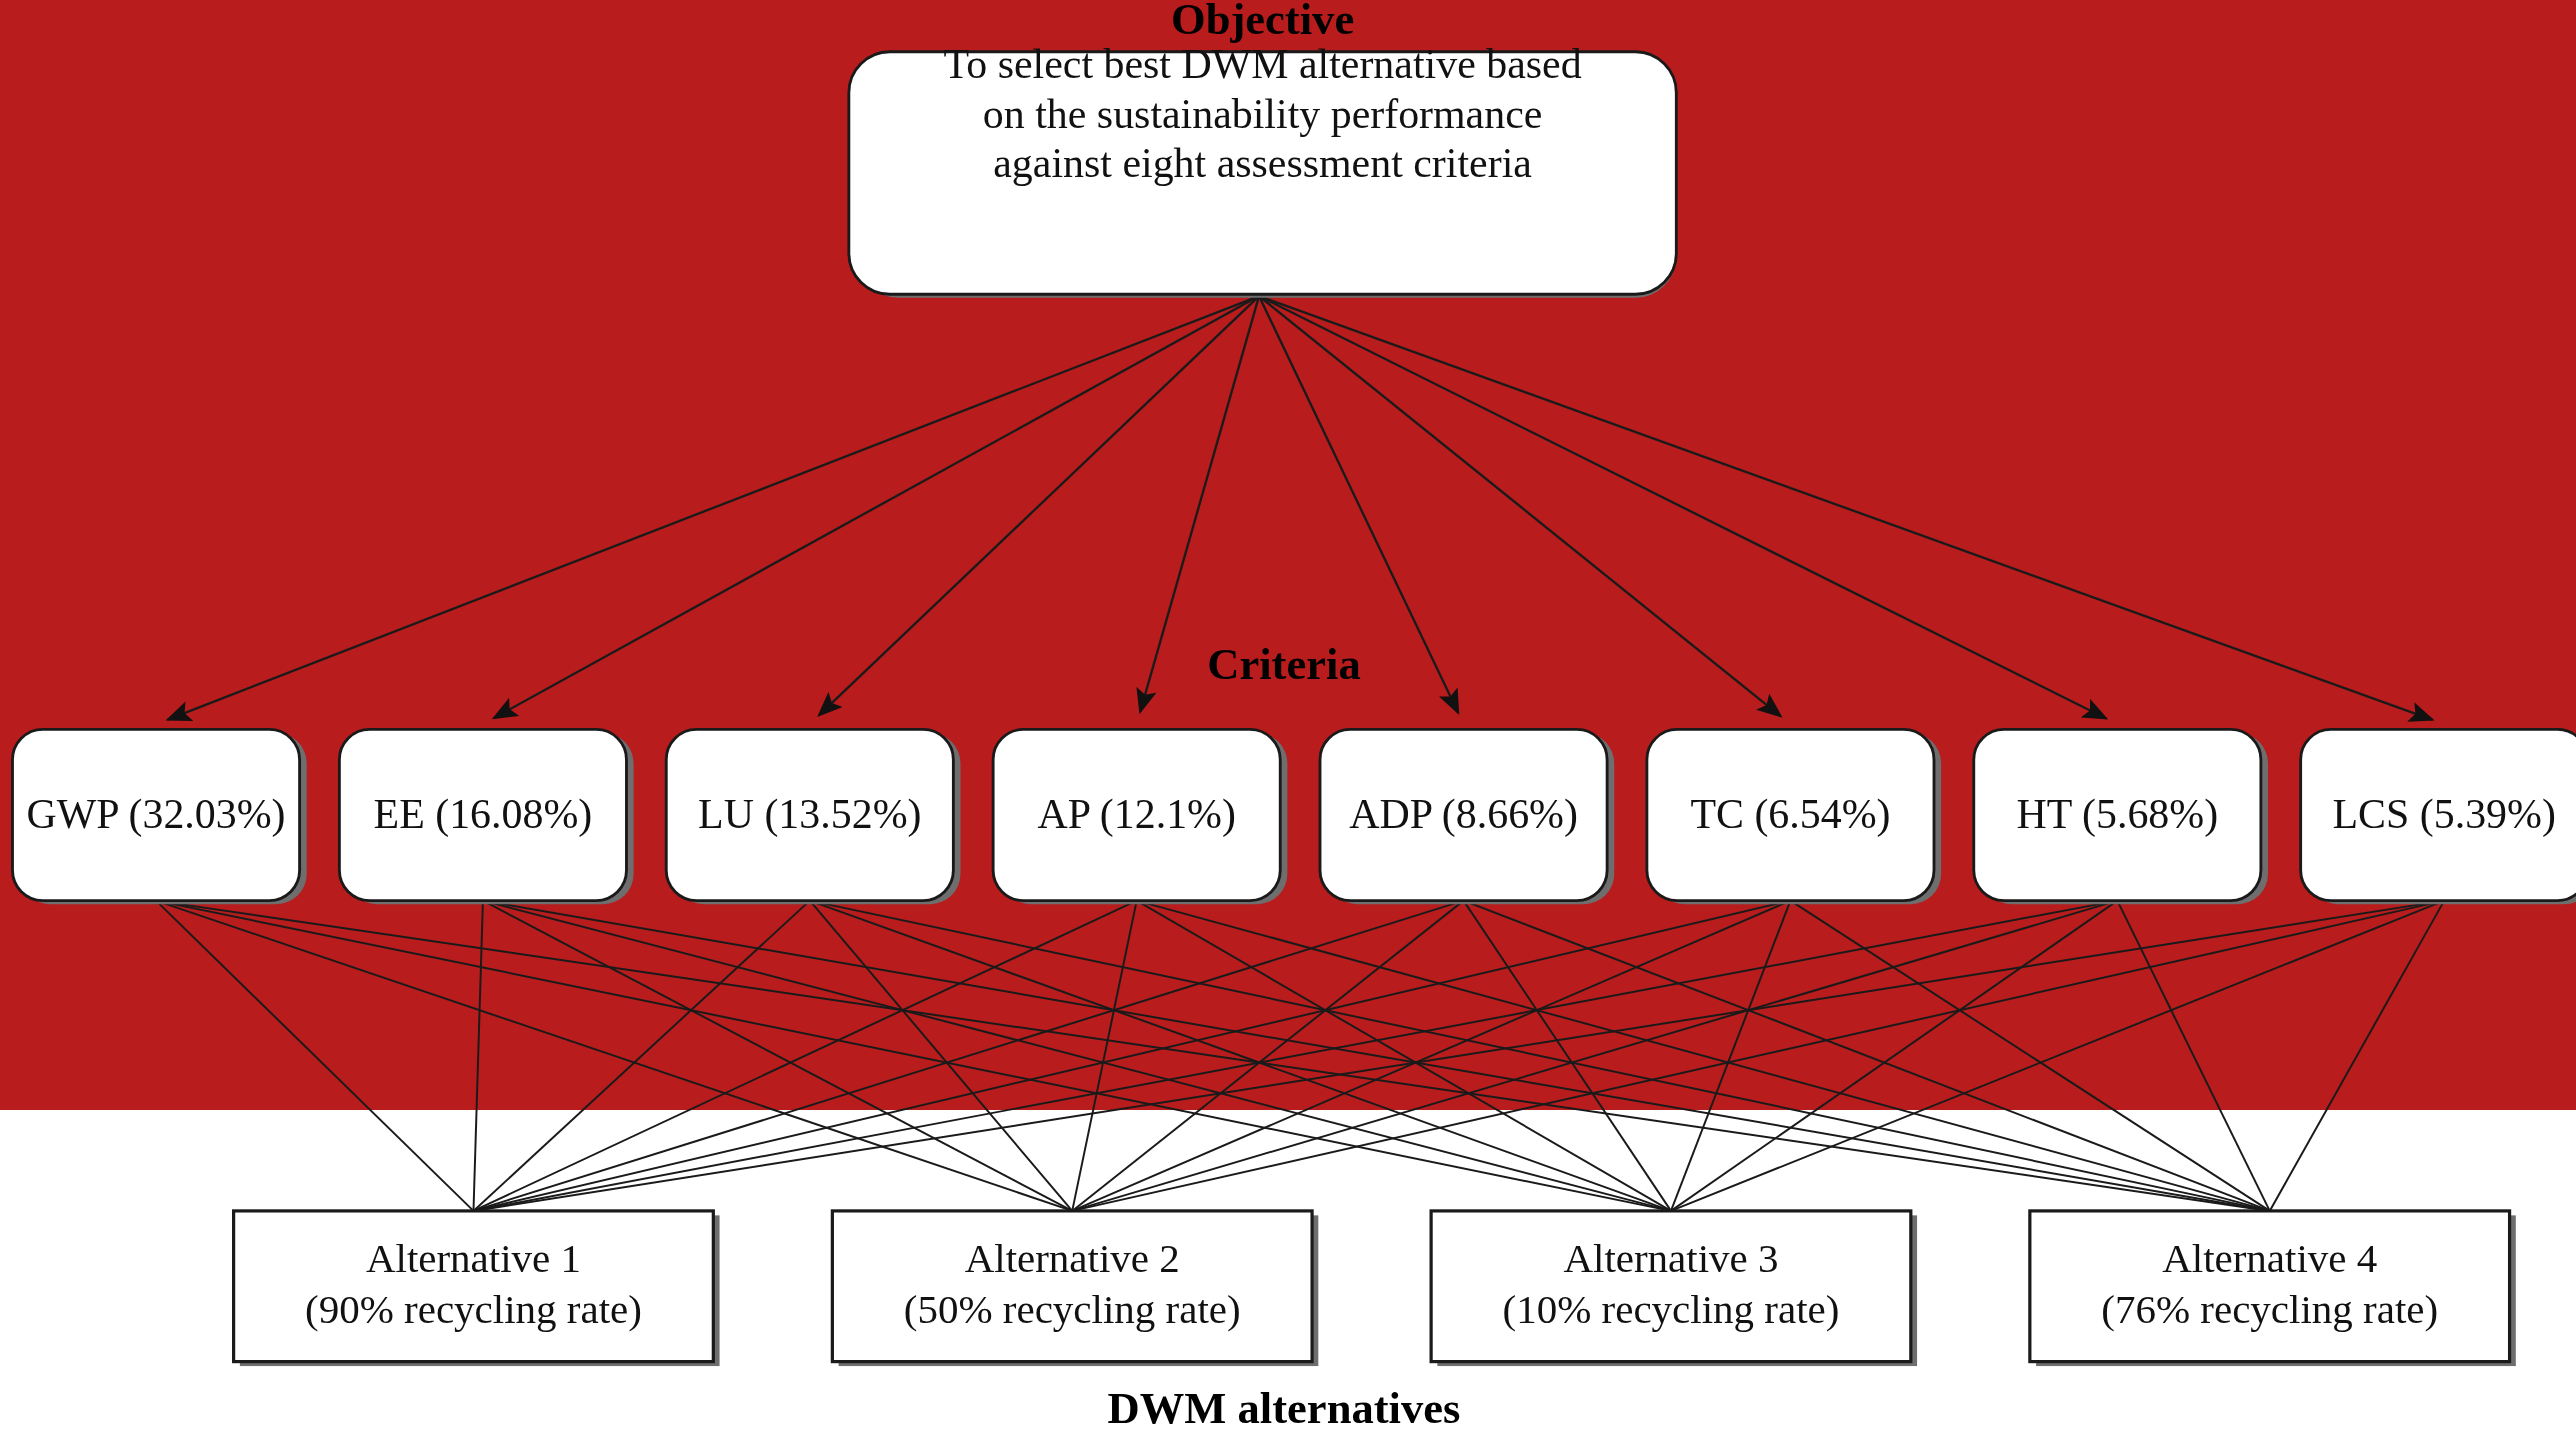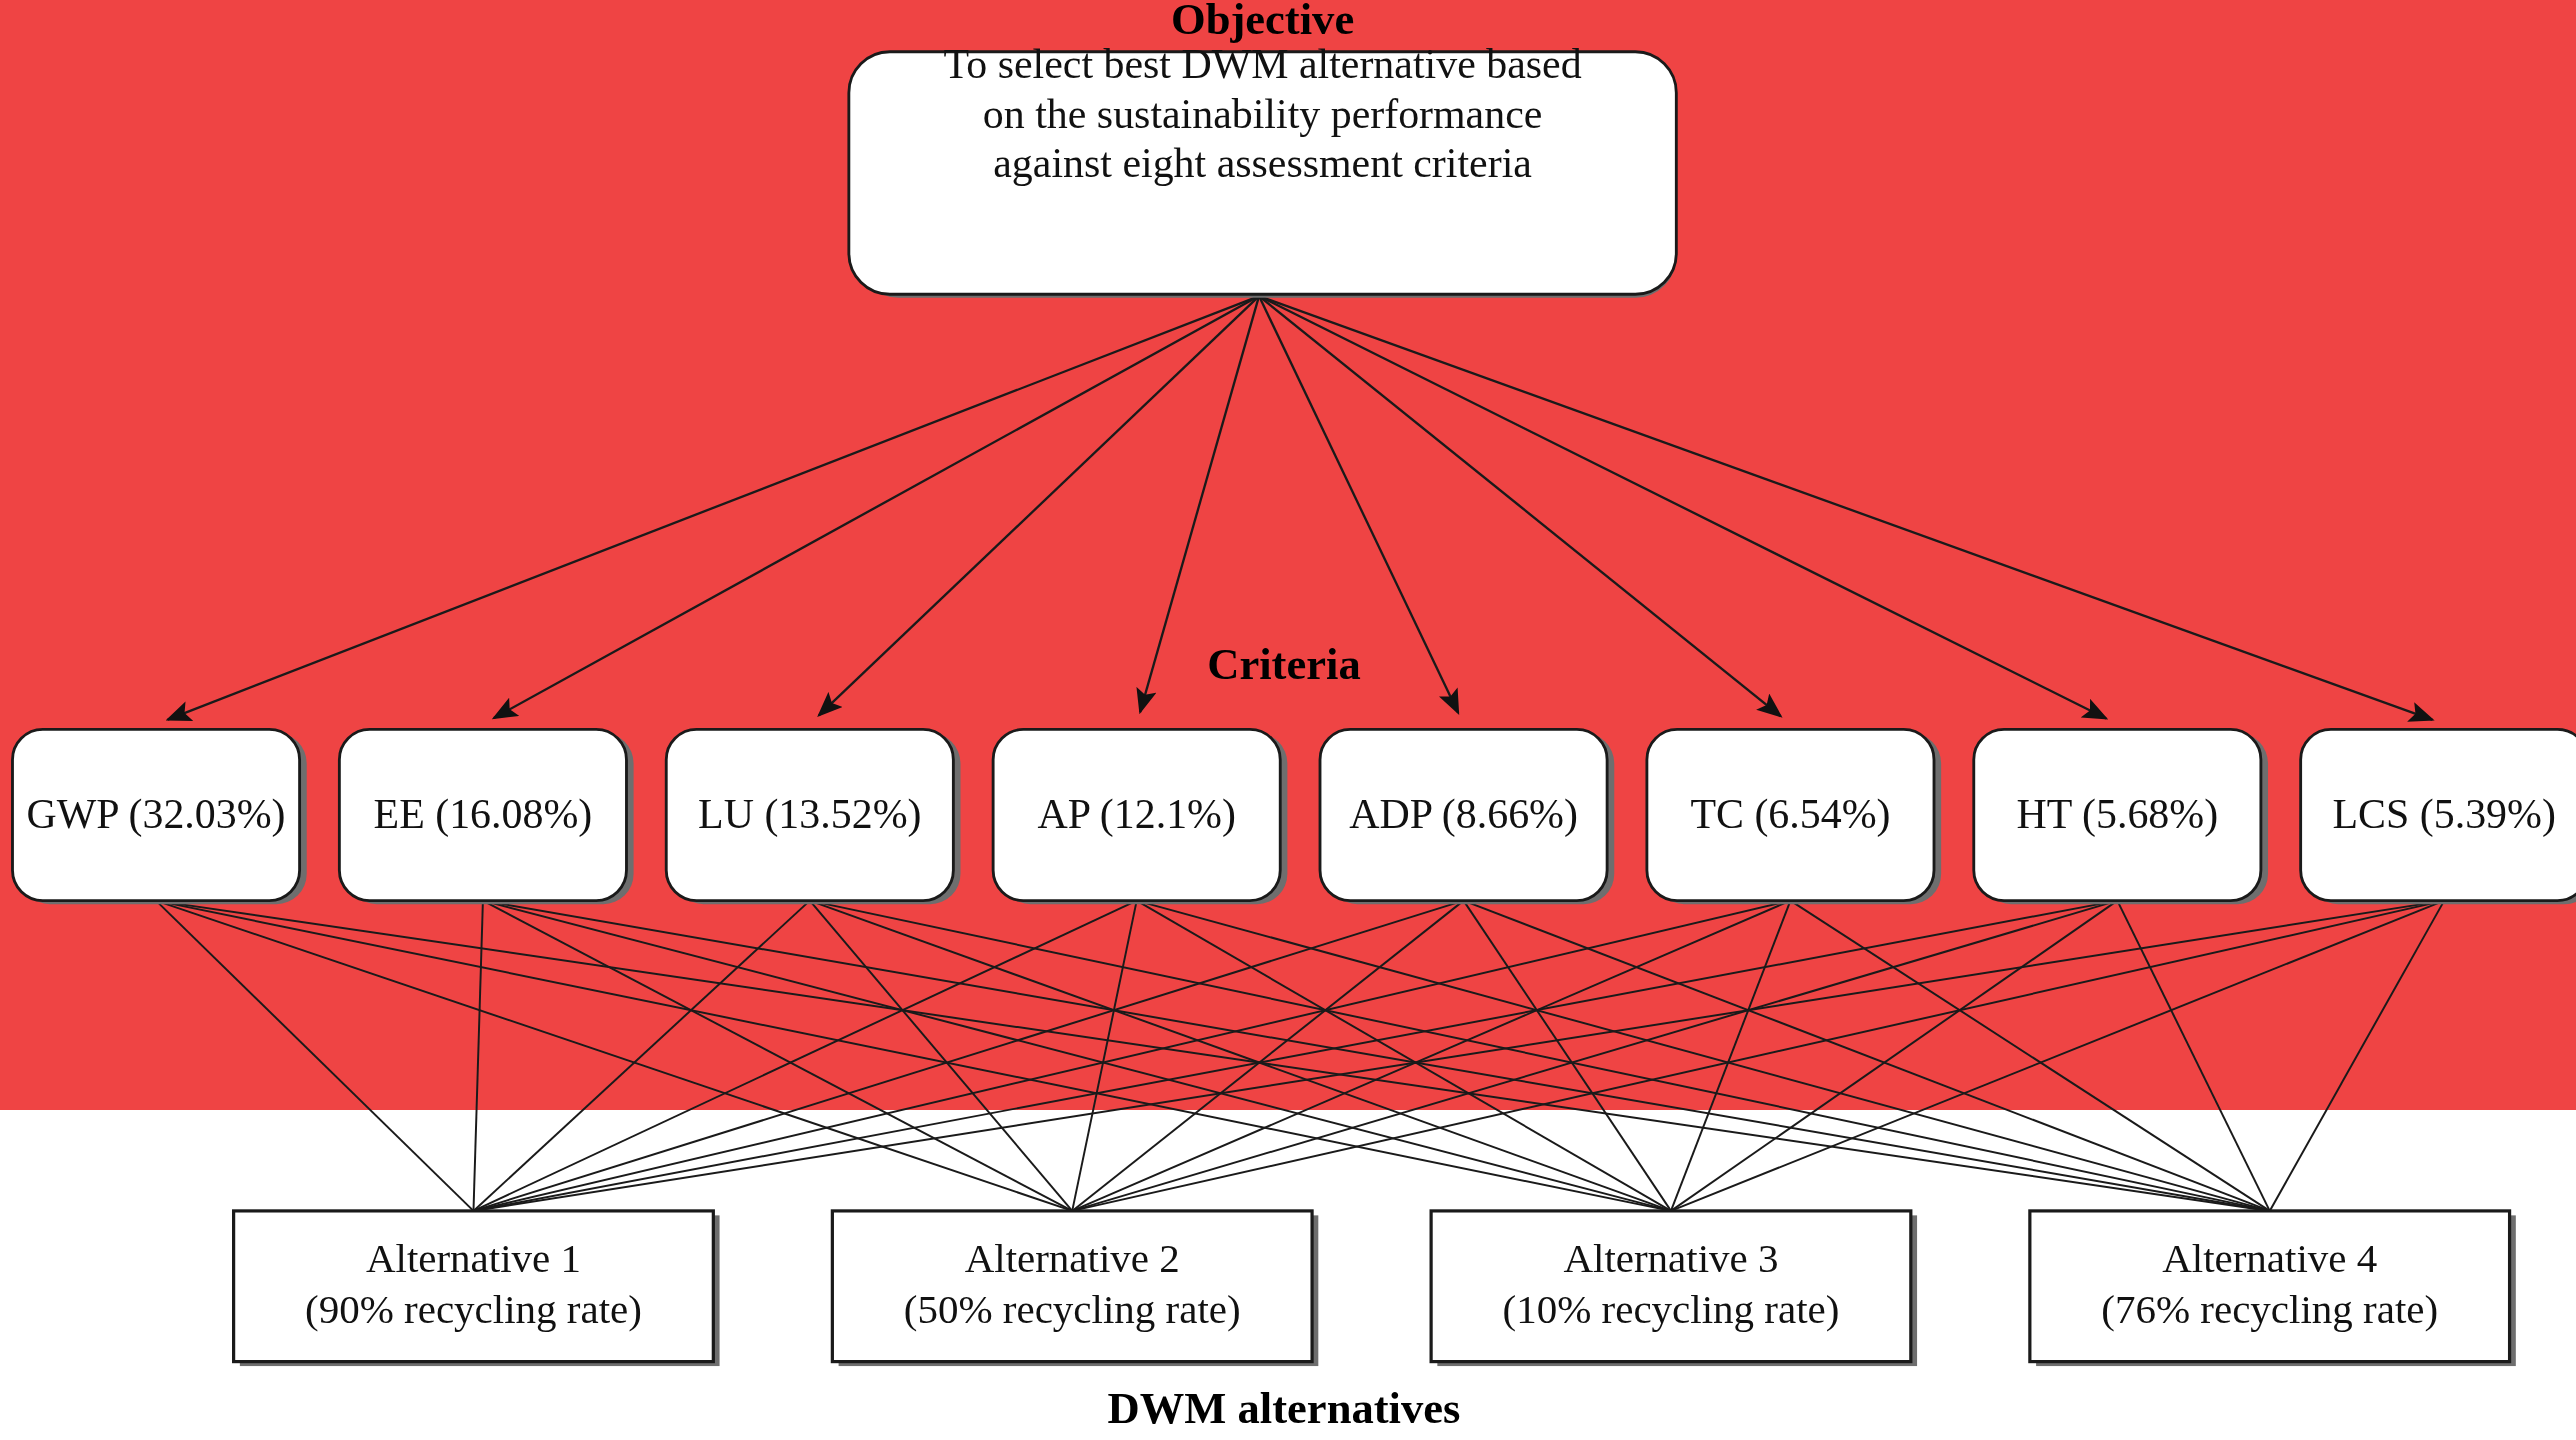--- a/index.html
+++ b/index.html
@@ -11,21 +11,21 @@
   body {
     width: 2576px;
     height: 1441px;
     font-family: "Liberation Serif", "DejaVu Serif", serif;
     overflow: hidden;
   }
   #diagram-root {
     position: relative;
     width: 2576px;
     height: 1110px;
-    background: #ef4444;
+    background: #b91c1c;
   }
   svg#diagram-svg {
     position: absolute;
     top: 0;
     left: 0;
     width: 2576px;
     height: 1441px;
     display: block;
   }
   .node-box-round {

